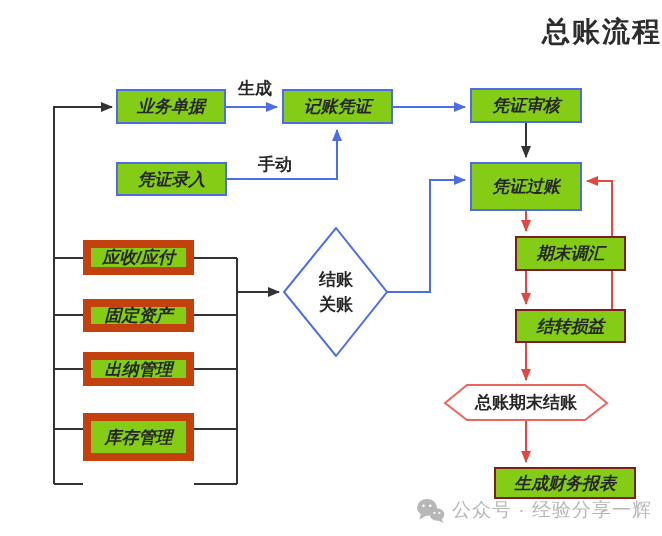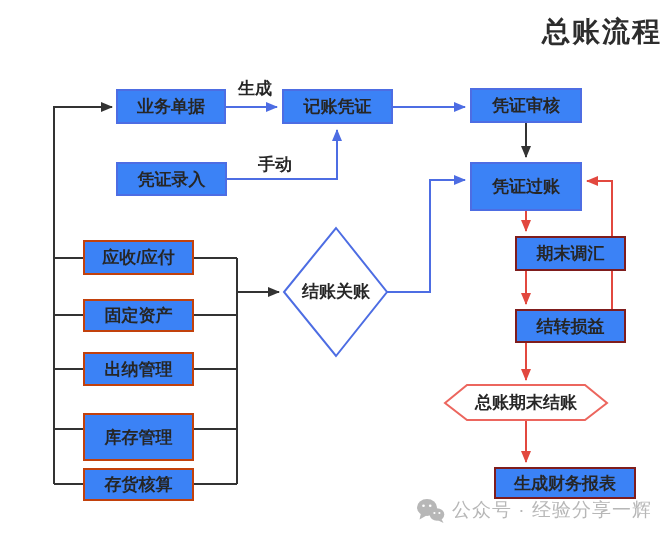--- a/index.html
+++ b/index.html
@@ -2,28 +2,28 @@
 <html><head>
 <meta charset="utf-8">
 <style>
   html,body{margin:0;padding:0;background:#fff;}
   .stage{position:relative;width:662px;height:536px;background:#fff;overflow:hidden;
          font-family:"Liberation Sans","DejaVu Sans",sans-serif;}
   .title{position:absolute;top:13px;left:0;width:100%;text-align:right;
          font-size:28px;font-weight:bold;color:#2d2d2d;letter-spacing:2px;}
   svg.wires{position:absolute;left:0;top:0;}
   .node{position:absolute;display:flex;align-items:center;justify-content:center;
-        background:#3b82f6;font-size:17px;font-weight:700;color:#262626;
-        box-sizing:border-box;white-space:nowrap;}
+        background:#84cc16;font-size:17px;font-weight:700;color:#262626;
+        box-sizing:border-box;white-space:nowrap;font-style:italic;}
   .node.blue{border:2px solid #4d6de3;}
-  .node.black{border:2px solid #c2410c;}
+  .node.black{border:8px solid #c2410c;}
   .node.red{border:2px solid #7f1d1d;margin-left:44px;}
   .float-label{position:absolute;display:flex;align-items:center;justify-content:center;
         font-size:17px;font-weight:700;color:#262626;white-space:nowrap;}
-  .diamond-label{flex-direction:row;line-height:1.45;}
+  .diamond-label{flex-direction:column;line-height:1.45;}
   .edge-label{position:absolute;font-size:17px;font-weight:700;color:#262626;
         display:flex;align-items:center;justify-content:center;white-space:nowrap;}
   .watermark{position:absolute;left:416px;top:497px;display:flex;align-items:center;gap:7px;}
   .watermark-text{font-size:19px;color:#b7b7b7;letter-spacing:1px;white-space:nowrap;}
 </style>
 </head>
 <body>
 
 <div class="stage">
 
@@ -68,21 +68,20 @@
   <div class="node blue" style="left:116px;top:89px;width:110px;height:35px">业务单据</div>
   <div class="node blue" style="left:282px;top:89px;width:111px;height:35px">记账凭证</div>
   <div class="node blue" style="left:470px;top:88px;width:112px;height:35px">凭证审核</div>
   <div class="node blue" style="left:116px;top:162px;width:111px;height:34px">凭证录入</div>
   <div class="node blue" style="left:470px;top:162px;width:112px;height:49px">凭证过账</div>
 
   <div class="node black" style="left:83px;top:240px;width:111px;height:35px">应收/应付</div>
   <div class="node black" style="left:83px;top:352px;width:111px;height:34px">出纳管理</div>
   <div class="node black" style="left:83px;top:299px;width:111px;height:33px">固定资产</div>
   <div class="node black" style="left:83px;top:413px;width:111px;height:48px">库存管理</div>
-  <div class="node black" style="left:83px;top:468px;width:111px;height:33px">存货核算</div>
 
   <div class="float-label diamond-label" style="left:286px;top:250px;width:100px;height:85px">
     <span>结账</span>
     <span>关账</span>
   </div>
 
   <div class="node red" style="left:471px;top:236px;width:111px;height:35px">期末调汇</div>
   <div class="node red" style="left:471px;top:309px;width:111px;height:34px">结转损益</div>
   <div class="float-label" style="left:445px;top:385px;width:162px;height:35px">总账期末结账</div>
   <div class="node red" style="left:450px;top:467px;width:142px;height:32px">生成财务报表</div>

